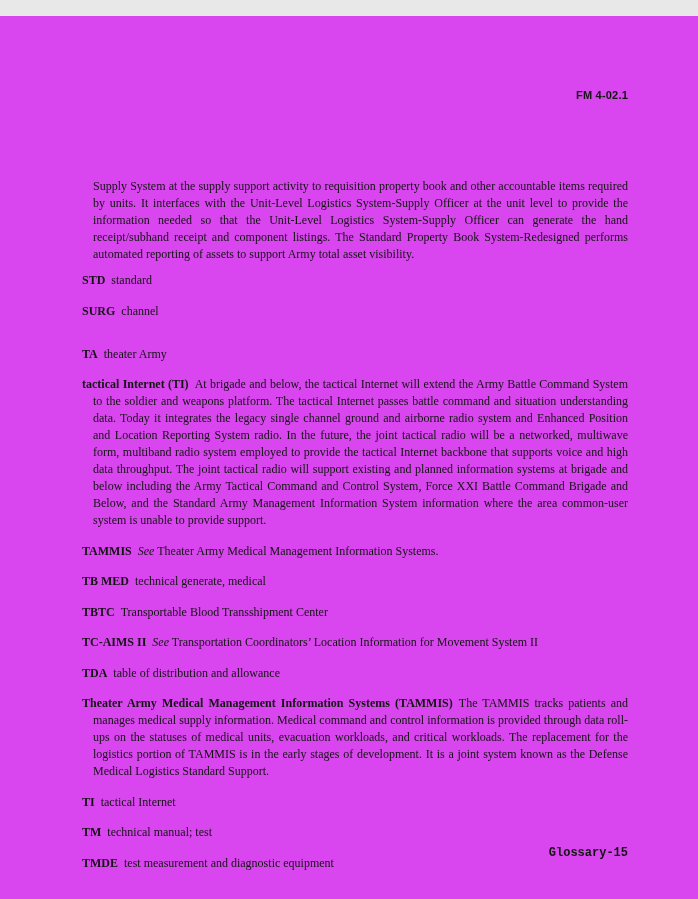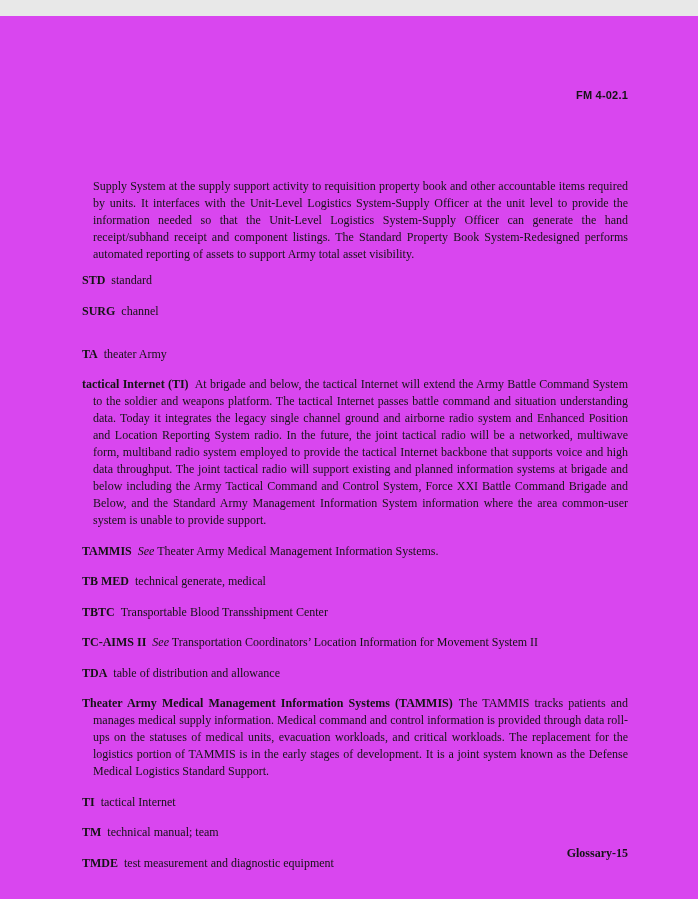--- a/index.html
+++ b/index.html
@@ -49,21 +49,21 @@
     margin-right: 6px;
     font-family: Liberation Serif, serif;
   }
   .see {
     font-style: italic;
   }
   .running-footer {
     position: absolute;
     top: 830px;
     right: 70px;
-    font-family: Liberation Serif, serif;
+    font-family: Liberation Mono, monospace;
     font-weight: bold;
     font-size: 12px;
     text-align: right;
   }
 </style>
 </head>
 <body>
 
 <div class="page">
 
@@ -88,21 +88,21 @@
     <p class="entry"><b class="term">TBTC</b><span>Transportable Blood Transshipment Center</span></p>
 
     <p class="entry"><b class="term">TC-AIMS II</b><i class="see">See</i> <span>Transportation Coordinators’ Location Information for Movement System II</span></p>
 
     <p class="entry"><b class="term">TDA</b><span>table of distribution and allowance</span></p>
 
     <p class="entry"><b class="term">Theater Army Medical Management Information Systems (TAMMIS)</b><span>The TAMMIS tracks patients and manages medical supply information. Medical command and control information is provided through data roll-ups on the statuses of medical units, evacuation workloads, and critical workloads. The replacement for the logistics portion of TAMMIS is in the early stages of development. It is a joint system known as the Defense Medical Logistics Standard Support.</span></p>
 
     <p class="entry"><b class="term">TI</b><span>tactical Internet</span></p>
 
-    <p class="entry"><b class="term">TM</b><span>technical manual; team</span></p>
+    <p class="entry"><b class="term">TM</b><span>technical manual; test</span></p>
 
     <p class="entry"><b class="term">TMDE</b><span>test measurement and diagnostic equipment</span></p>
 
   </div>
 
   <div class="running-footer">Glossary-15</div>
 
 </div>
 
 </body></html>

